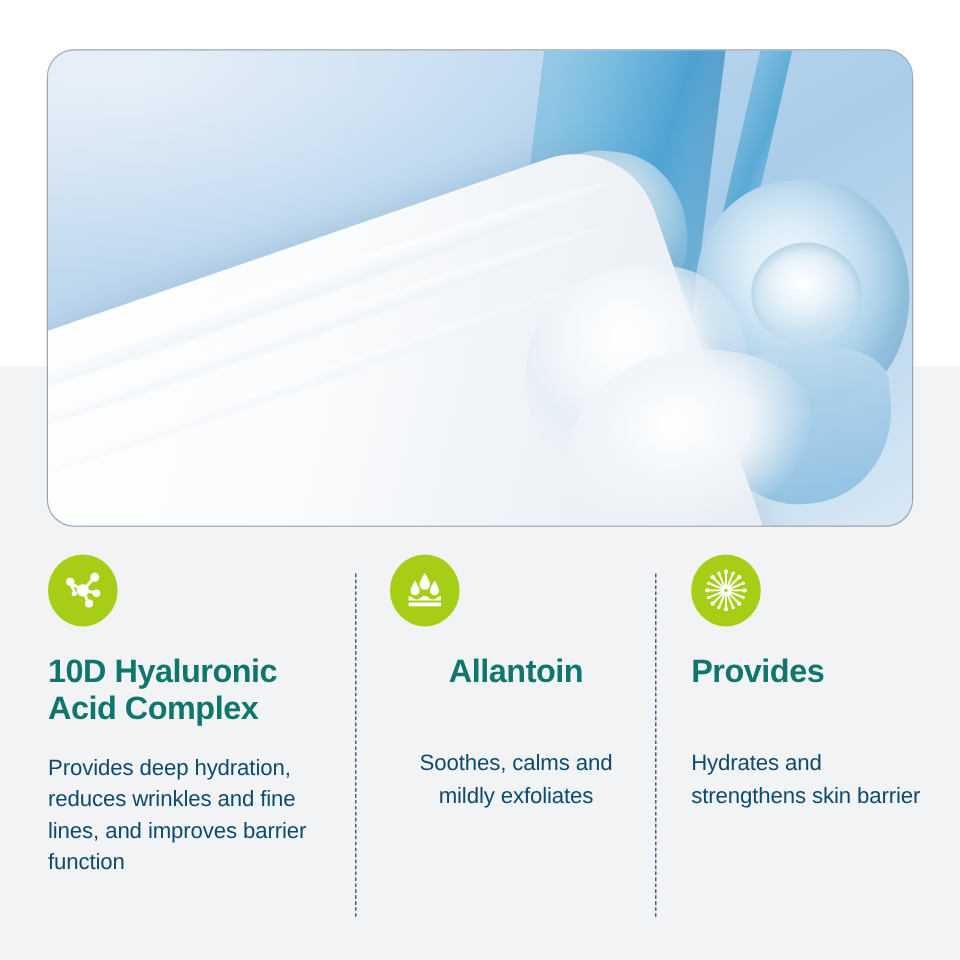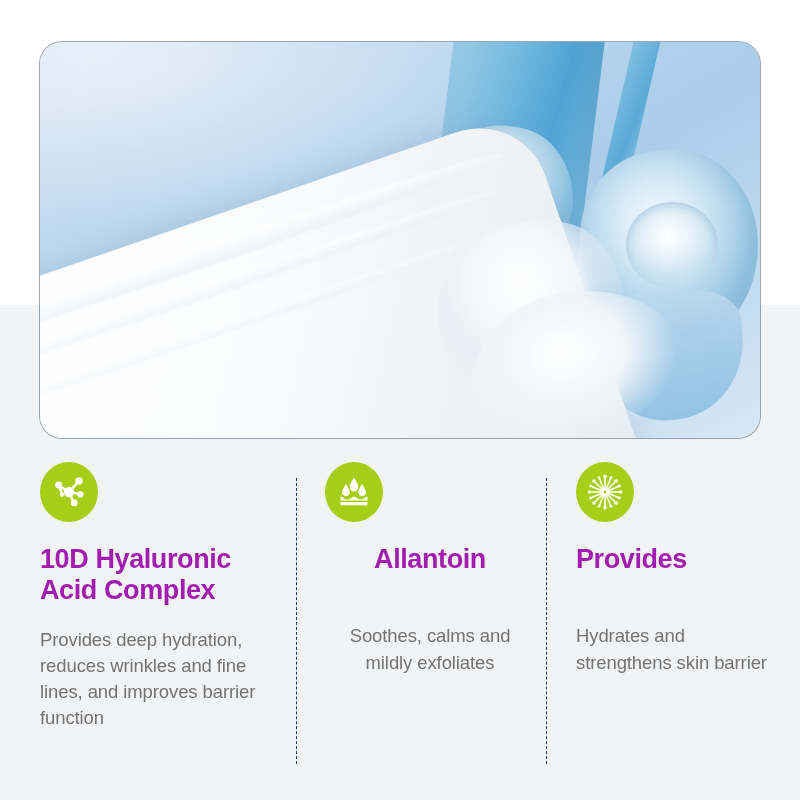--- a/index.html
+++ b/index.html
@@ -199,31 +199,31 @@
     border-radius: 50%;
     background: #a7ce17;
     display: flex;
     align-items: center;
     justify-content: center;
     margin-bottom: 22px;
   }
   .icon-badge svg { display: block; }
 
   .feat-title {
-    color: #a21caf;
+    color: #0f766e;
     font-size: 27px;
     font-weight: bold;
     line-height: 1.16;
     letter-spacing: -0.4px;
     margin: 0 0 20px 0;
   }
   .col-1 .feat-title, .col-2 .feat-title { margin-bottom: 48px; }
 
   .feat-desc {
-    color: #737373;
+    color: #0c4a6e;
     font-size: 18.5px;
     line-height: 1.42;
     letter-spacing: -0.1px;
     margin: 0;
   }
 
   
   .divider {
     position: absolute;
     top: 478px;

